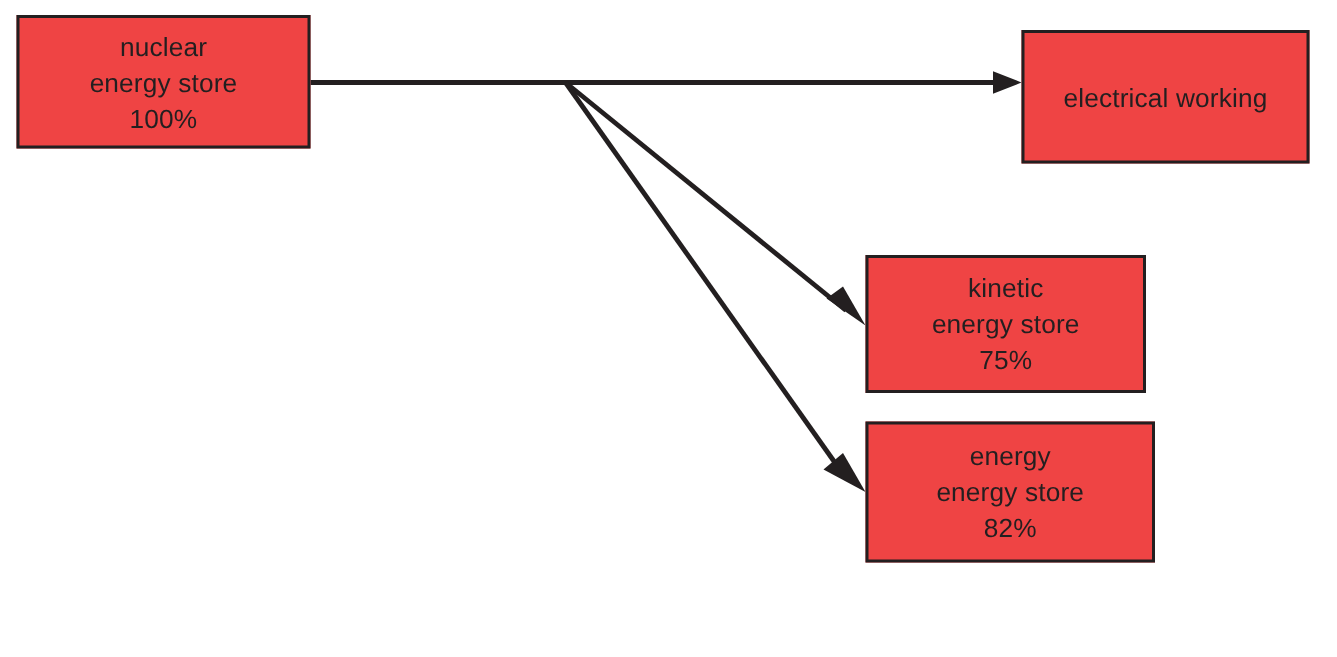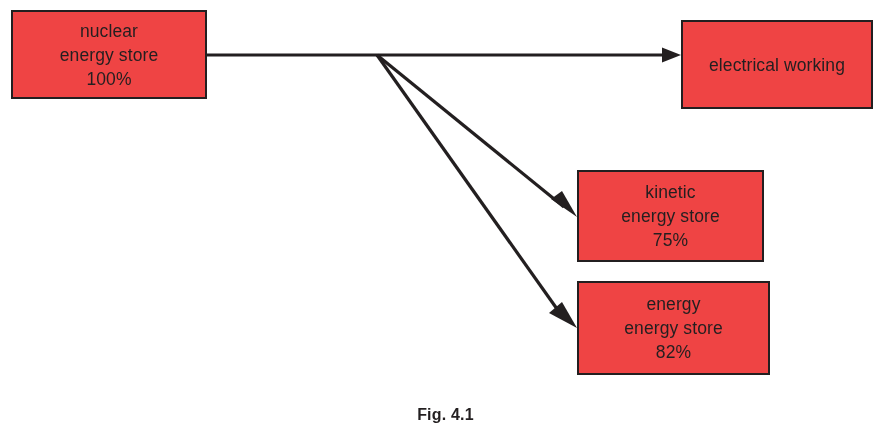--- a/index.html
+++ b/index.html
@@ -121,15 +121,14 @@
     <span class="box-line">energy store</span>
     <span class="box-line">75%</span>
   </div>
 
   <div class="energy-box" id="box-thermal">
     <span class="box-line">energy</span>
     <span class="box-line">energy store</span>
     <span class="box-line">82%</span>
   </div>
 
-  <div id="figure-caption">Fig. 4.1</div>
 
 </div>
 
 </body></html>

